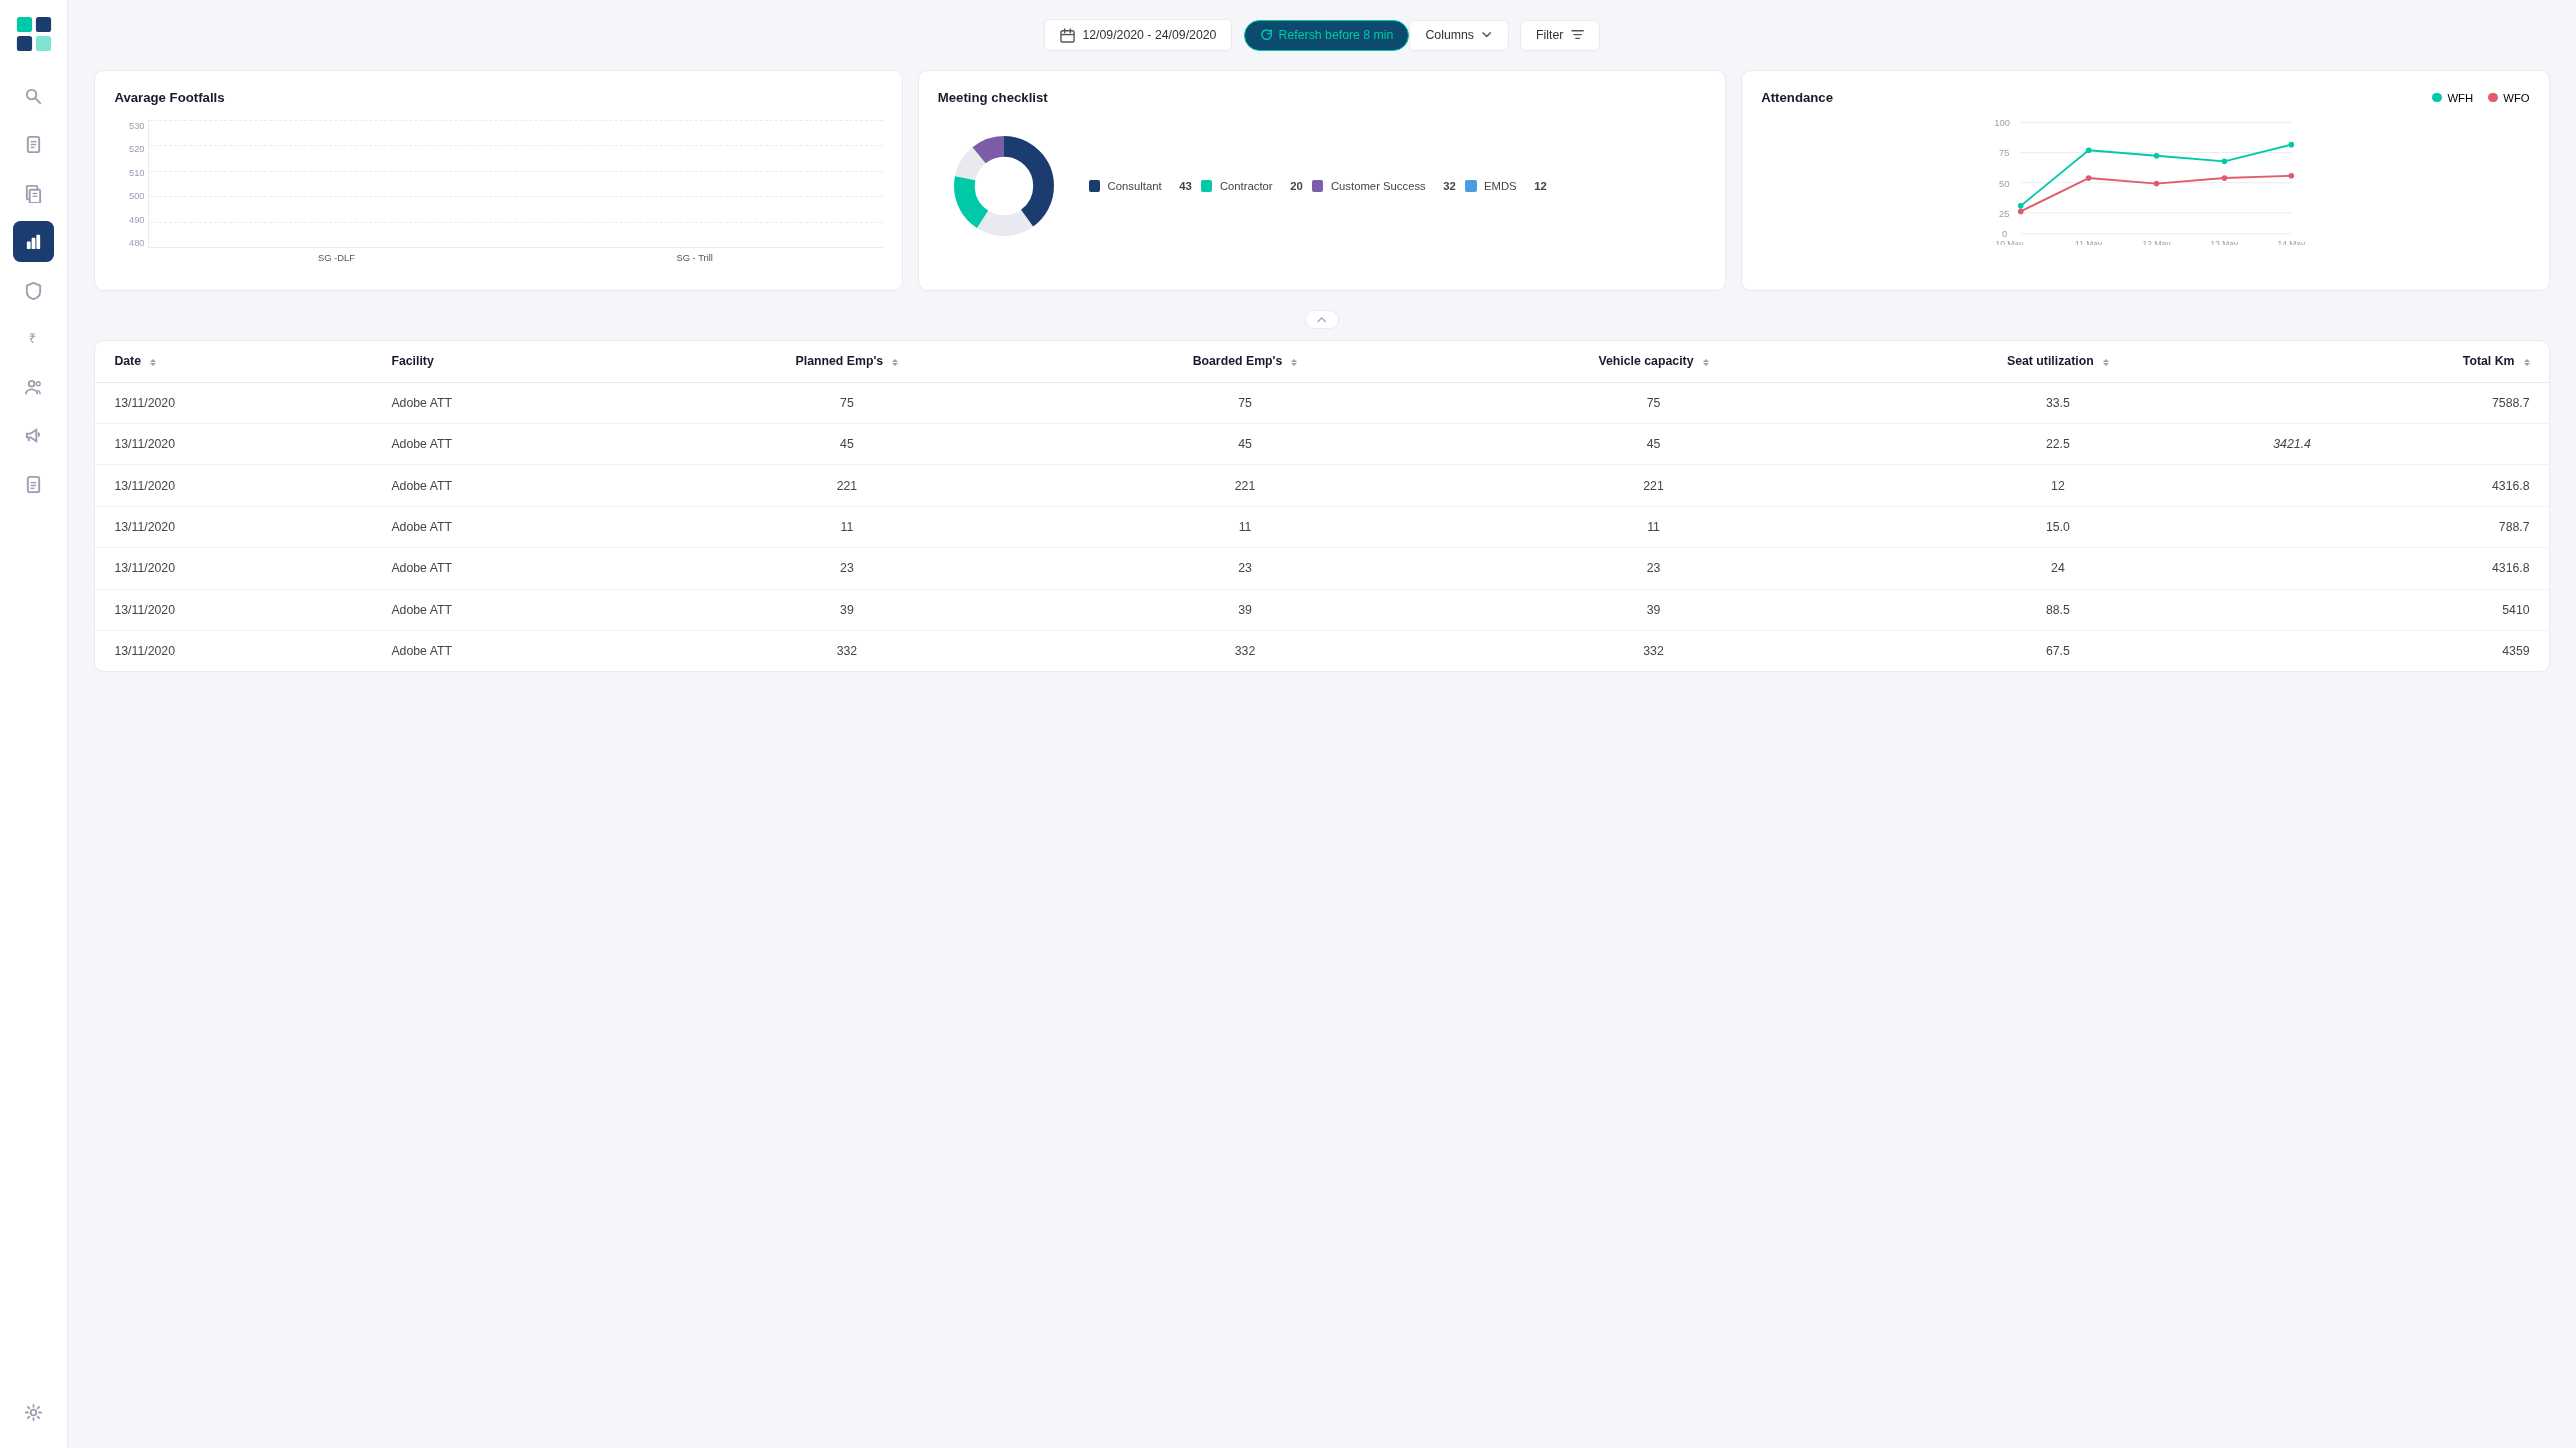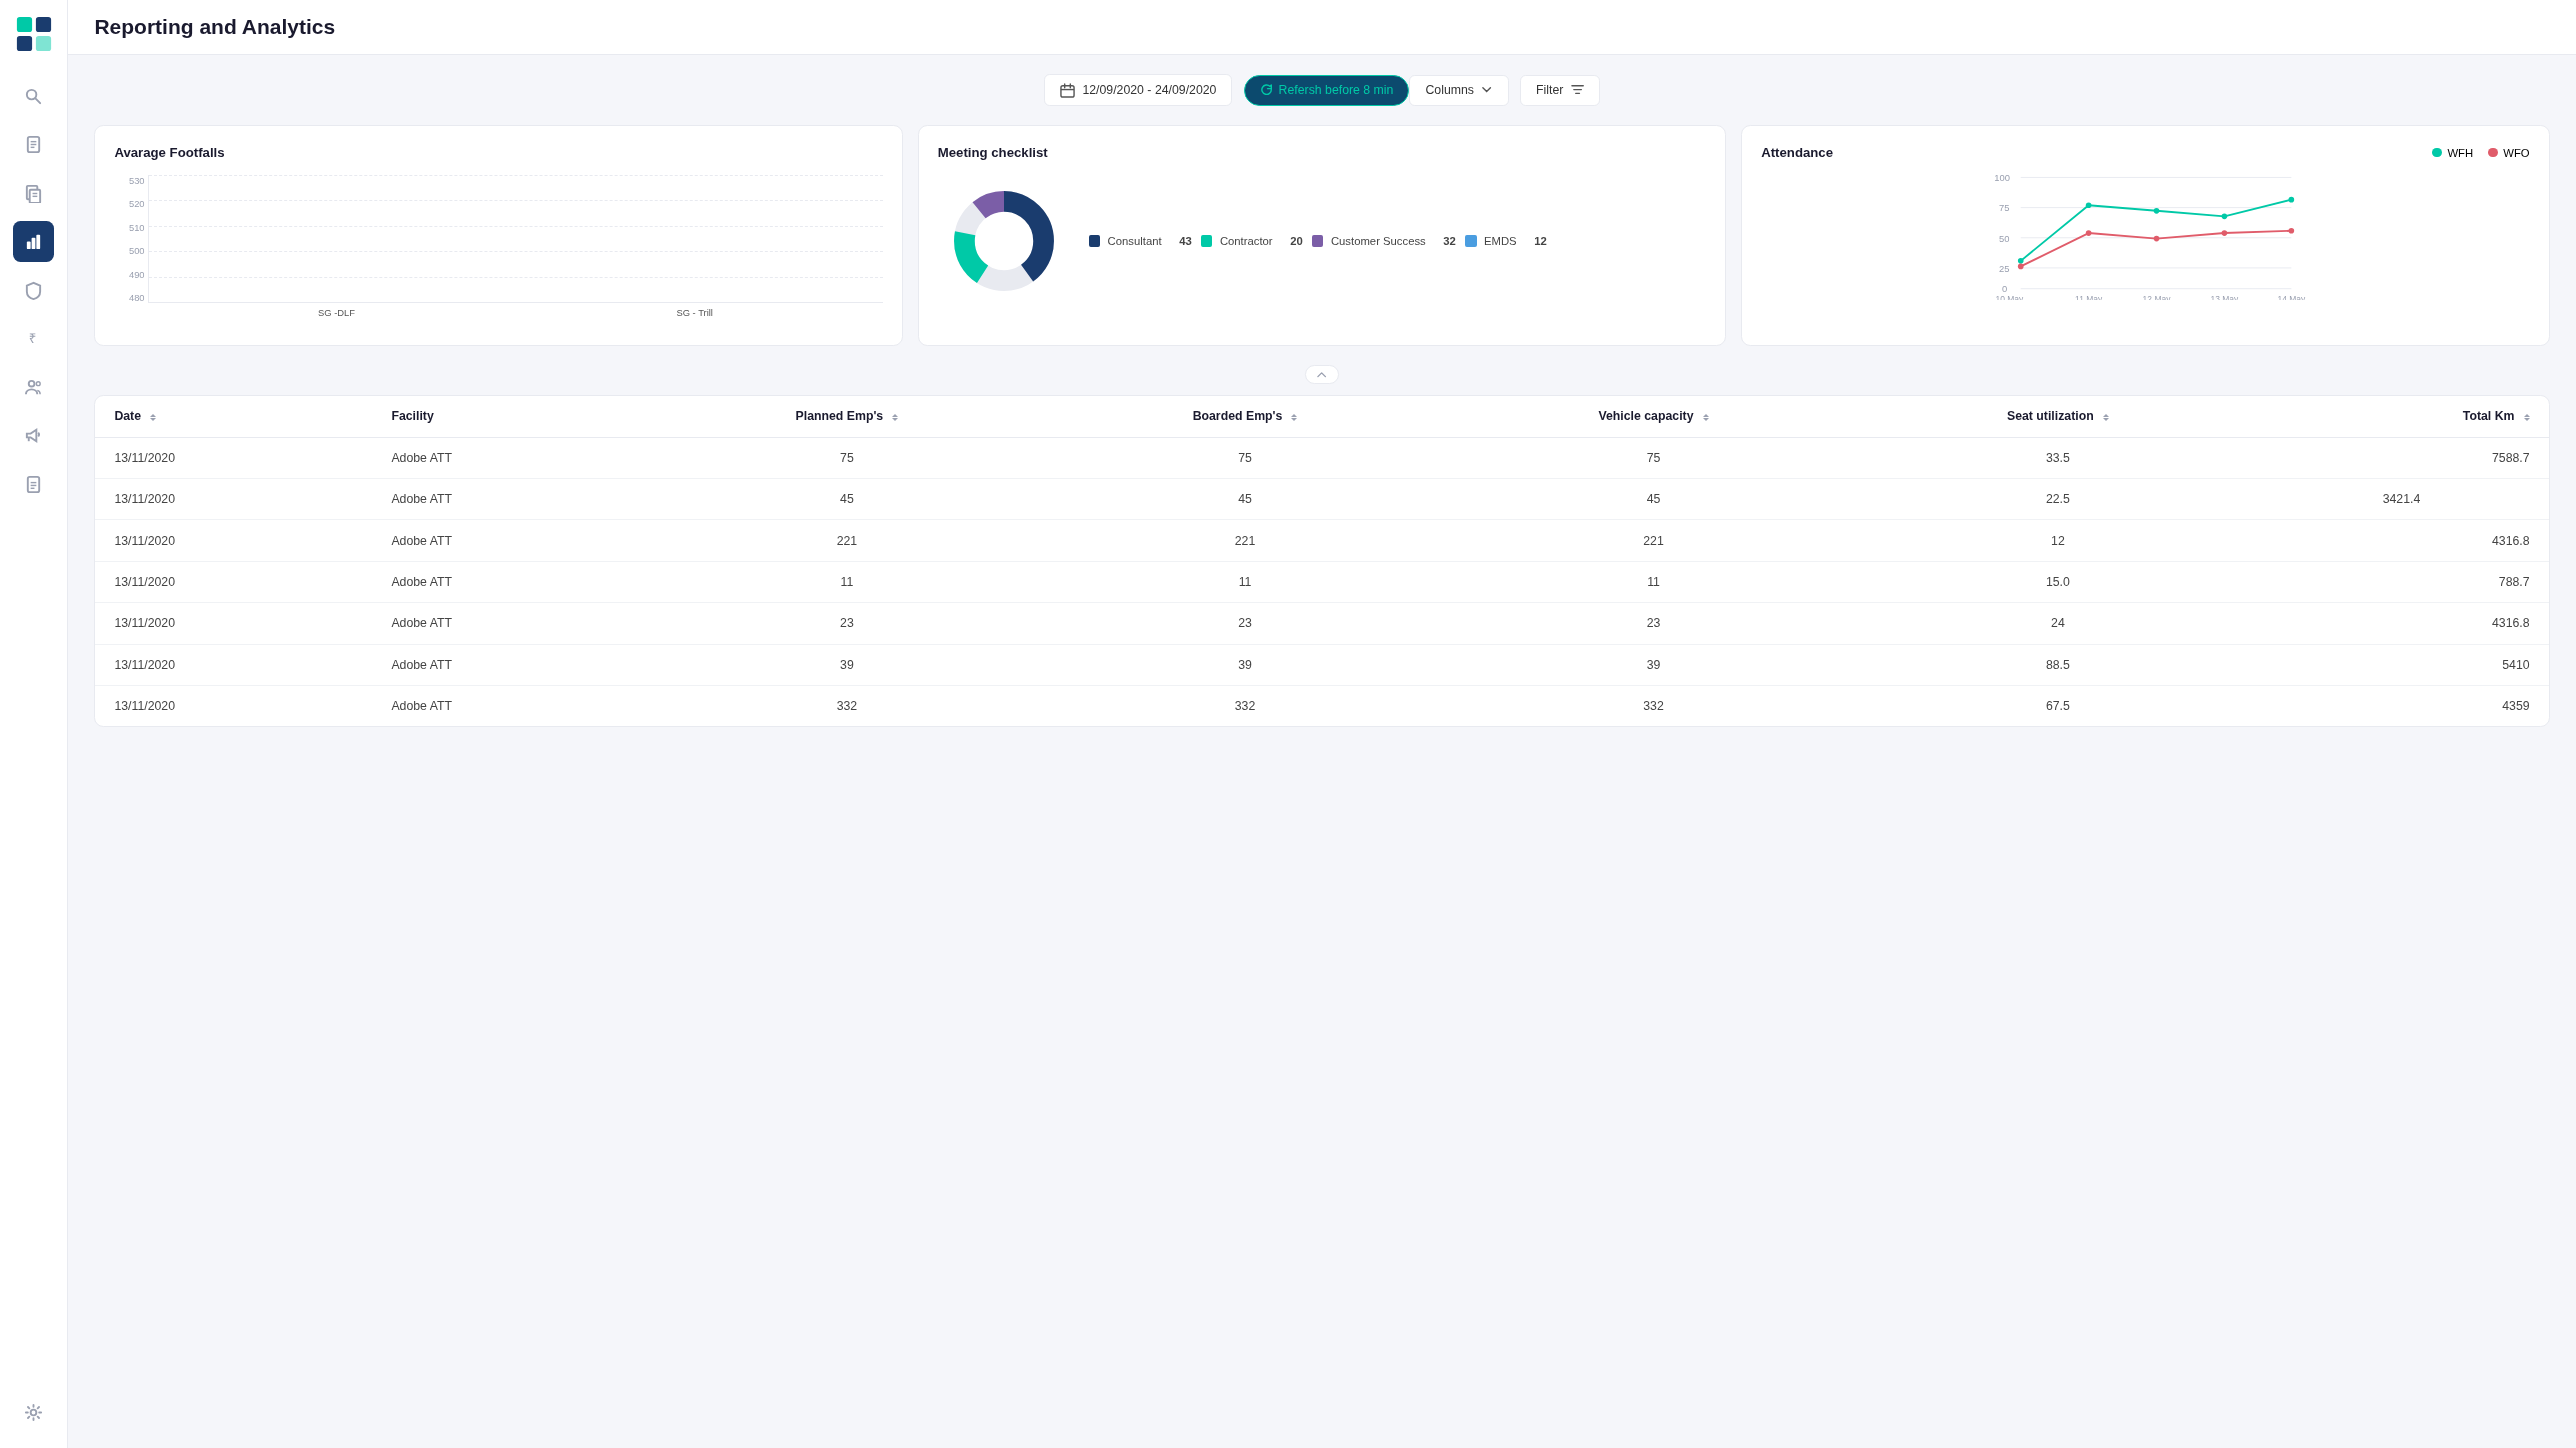--- a/index.html
+++ b/index.html
@@ -387,23 +387,20 @@
   <div class="sidebar-icon" style="margin-top:auto;">
     <svg width="19" height="19" viewBox="0 0 20 20" fill="none">
         <circle cx="10" cy="10" r="3" stroke="#9aa0b0" stroke-width="2"></circle>
         <path d="M10 2v2M10 16v2M2 10h2M16 10h2M4.2 4.2l1.4 1.4M14.4 14.4l1.4 1.4M4.2 15.8l1.4-1.4M14.4 5.6l1.4-1.4" stroke="#9aa0b0" stroke-width="2" stroke-linecap="round"></path>
       </svg>
   </div>
 </div>
 
 <div class="main">
 
-  <div class="header">
-    <div class="header-title">Reporting and Analytics</div>
-  </div>
 
   <div class="page">
 
 
     <div class="controls-row">
       <div class="controls-left">
         <button class="date-range-btn">
           <svg width="15" height="15" viewBox="0 0 16 16" fill="none">
               <rect x="1" y="3" width="14" height="12" rx="2" stroke="#555" stroke-width="1.5"></rect>
               <line x1="1" y1="7" x2="15" y2="7" stroke="#555" stroke-width="1.5"></line>
@@ -642,21 +639,21 @@
       <td style="text-align:center;">33.5</td>
       <td style="text-align:right;">7588.7</td>
     </tr>
             <tr>
       <td style="text-align:left;">13/11/2020</td>
       <td>Adobe ATT</td>
       <td style="text-align:center;">45</td>
       <td style="text-align:center;">45</td>
       <td style="text-align:center;">45</td>
       <td style="text-align:center;">22.5</td>
-      <td style="text-align:center;">3421.4</td>
+      <td style="text-align:left;font-style:italic;">3421.4</td>
     </tr>
             <tr>
       <td style="text-align:left;">13/11/2020</td>
       <td>Adobe ATT</td>
       <td style="text-align:center;">221</td>
       <td style="text-align:center;">221</td>
       <td style="text-align:center;">221</td>
       <td style="text-align:center;">12</td>
       <td style="text-align:right;">4316.8</td>
     </tr>

